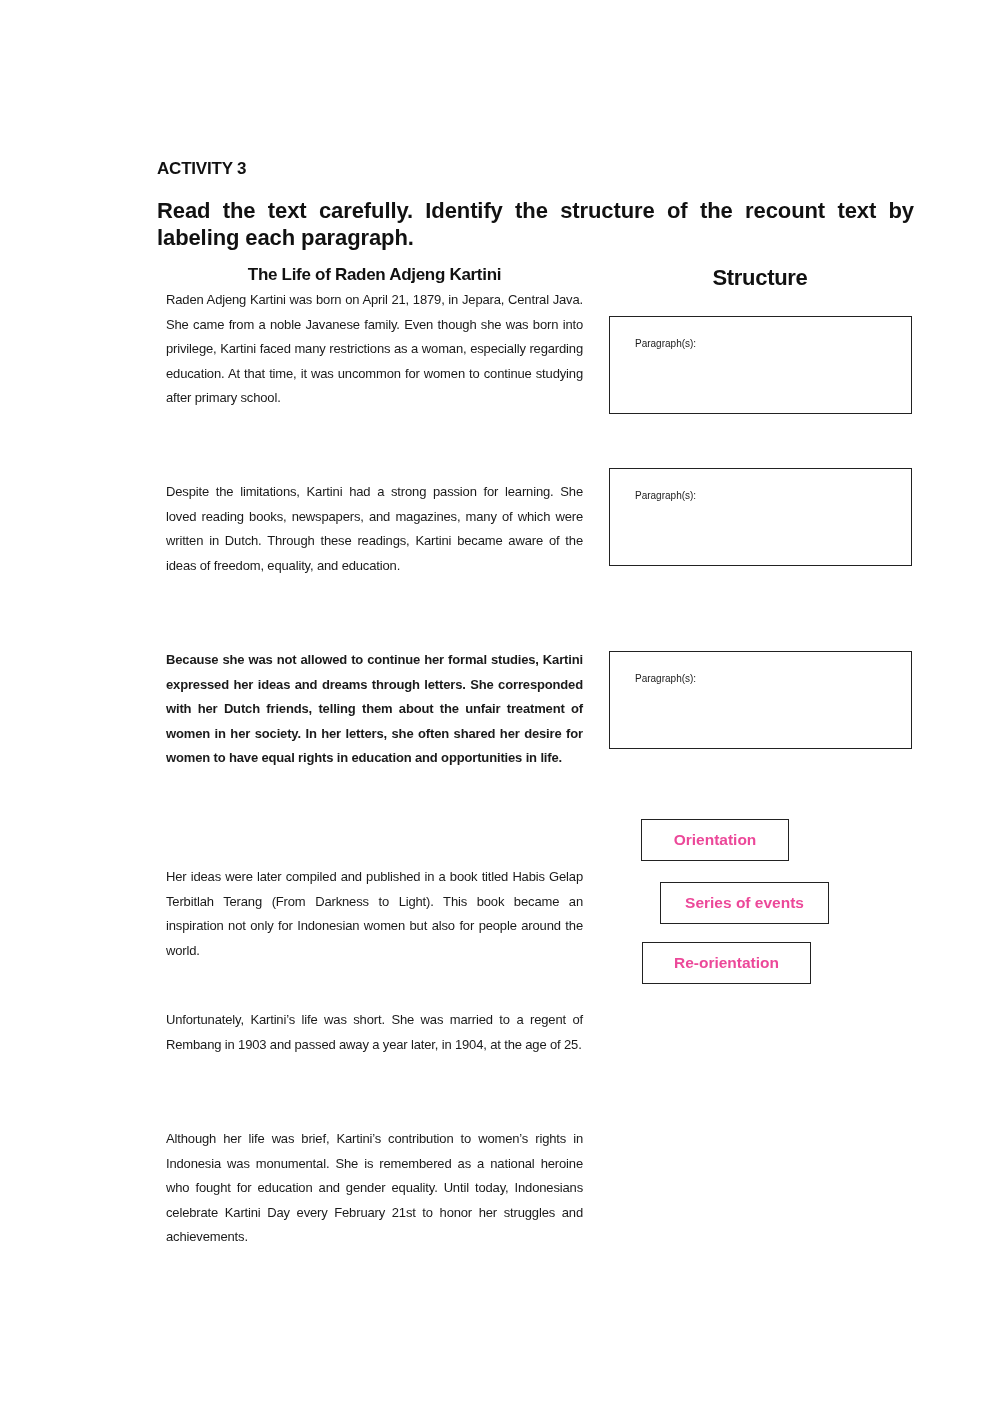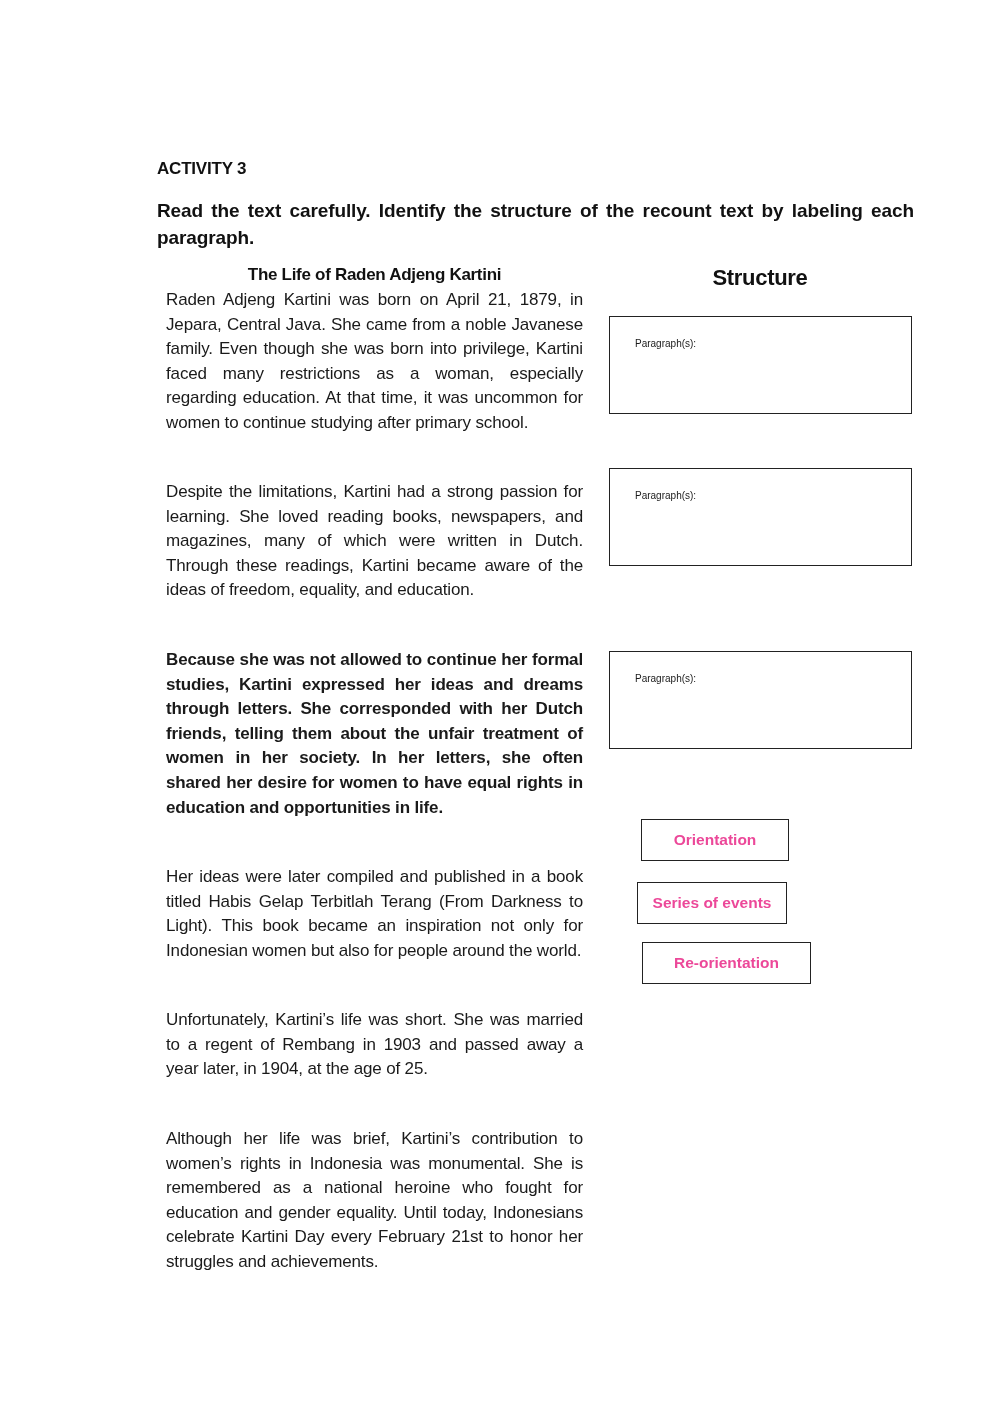--- a/index.html
+++ b/index.html
@@ -1,25 +1,25 @@
 <!DOCTYPE html>
 <html><head>
   <meta charset="utf-8">
   <style>
     * { box-sizing: border-box; margin: 12px; padding: 0; }
     html, body { width: 999px; height: 1413px; background: #ffffff; }
     body { position: relative; overflow: hidden; font-family: "Liberation Sans", sans-serif; color: #111111; }
 
     .activity-title { position: absolute; left: 121px; top: 123px; font-size: 17px; font-weight: bold; letter-spacing: -0.2px; }
-    .instructions { position: absolute; left: 121px; top: 161px; width: 757px; font-size: 19px; font-weight: bold; line-height: 27px; text-align: justify; letter-spacing: -0.1px; }
+    .instructions { position: absolute; left: 121px; top: 161px; width: 757px; font-size: 22px; font-weight: bold; line-height: 27px; text-align: justify; letter-spacing: -0.1px; }
 
     .text-title { position: absolute; left: 130px; width: 417px; top: 229px; font-size: 17px; font-weight: bold; text-align: center; letter-spacing: -0.3px; }
     .structure-title { position: absolute; left: 573px; width: 302px; top: 229px; font-size: 22px; font-weight: bold; text-align: center; letter-spacing: -0.3px; }
 
-    .para { position: absolute; left: 130px; width: 417px; font-size: 17px; line-height: 24.6px; text-align: justify; text-align-last: left; letter-spacing: -0.15px; color: #1a1a1a; }
+    .para { position: absolute; left: 130px; width: 417px; font-size: 13px; line-height: 24.6px; text-align: justify; text-align-last: left; letter-spacing: -0.15px; color: #1a1a1a; }
 
     .answer-box { position: absolute; left: 573px; width: 303px; height: 98px; border: 1.5px solid #222; background: #fff; }
     .answer-box .lbl { position: absolute; left: 13px; top: 9px; font-size: 10px; color: #1a1a1a; }
     .answer-box .drop { position: absolute; left: 6px; right: 6px; top: 34px; bottom: 6px; }
 
     .chip { position: absolute; height: 42px; border: 1.5px solid #222; background: #fff; font-size: 15.5px; font-weight: bold; display: flex; align-items: center; justify-content: center; cursor: grab; color: #ec4899; }
 
     .logo { position: absolute; left: 691px; top: 1374px; display: flex; align-items: center; }
     .logo-grid { display: grid; grid-template-columns: 10px 10px; grid-template-rows: 10px 10px; gap: 1px; margin-right: 3px; }
     .logo-grid span { font-size: 8px; font-weight: bold; color: #fff; display: flex; align-items: center; justify-content: center; border-radius: 1.5px; line-height: 1; }
@@ -48,21 +48,21 @@
 <div class="answer-box" style="top:432px;">
   <span class="lbl">Paragraph(s):</span>
   <div class="drop"></div>
 </div>
 <div class="answer-box" style="top:615px;">
   <span class="lbl">Paragraph(s):</span>
   <div class="drop"></div>
 </div>
 
 <div class="chip" style="left:605px; top:783px; width:148px;">Orientation</div>
-<div class="chip" style="left:601px; top:846px; width:150px;">Series of events</div>
+<div class="chip" style="left:624px; top:846px; width:169px;">Series of events</div>
 <div class="chip" style="left:606px; top:906px; width:169px;">Re-orientation</div>
 
 <div class="logo">
   <div class="logo-grid">
     <span style="background:#5cb531;">L</span>
     <span style="background:#f4c20d;">I</span>
     <span style="background:#2f7fd8;">V</span>
     <span style="background:#e3322f;">E</span>
   </div>
   <span class="logo-text">LIVEWORKSHEETS</span>

